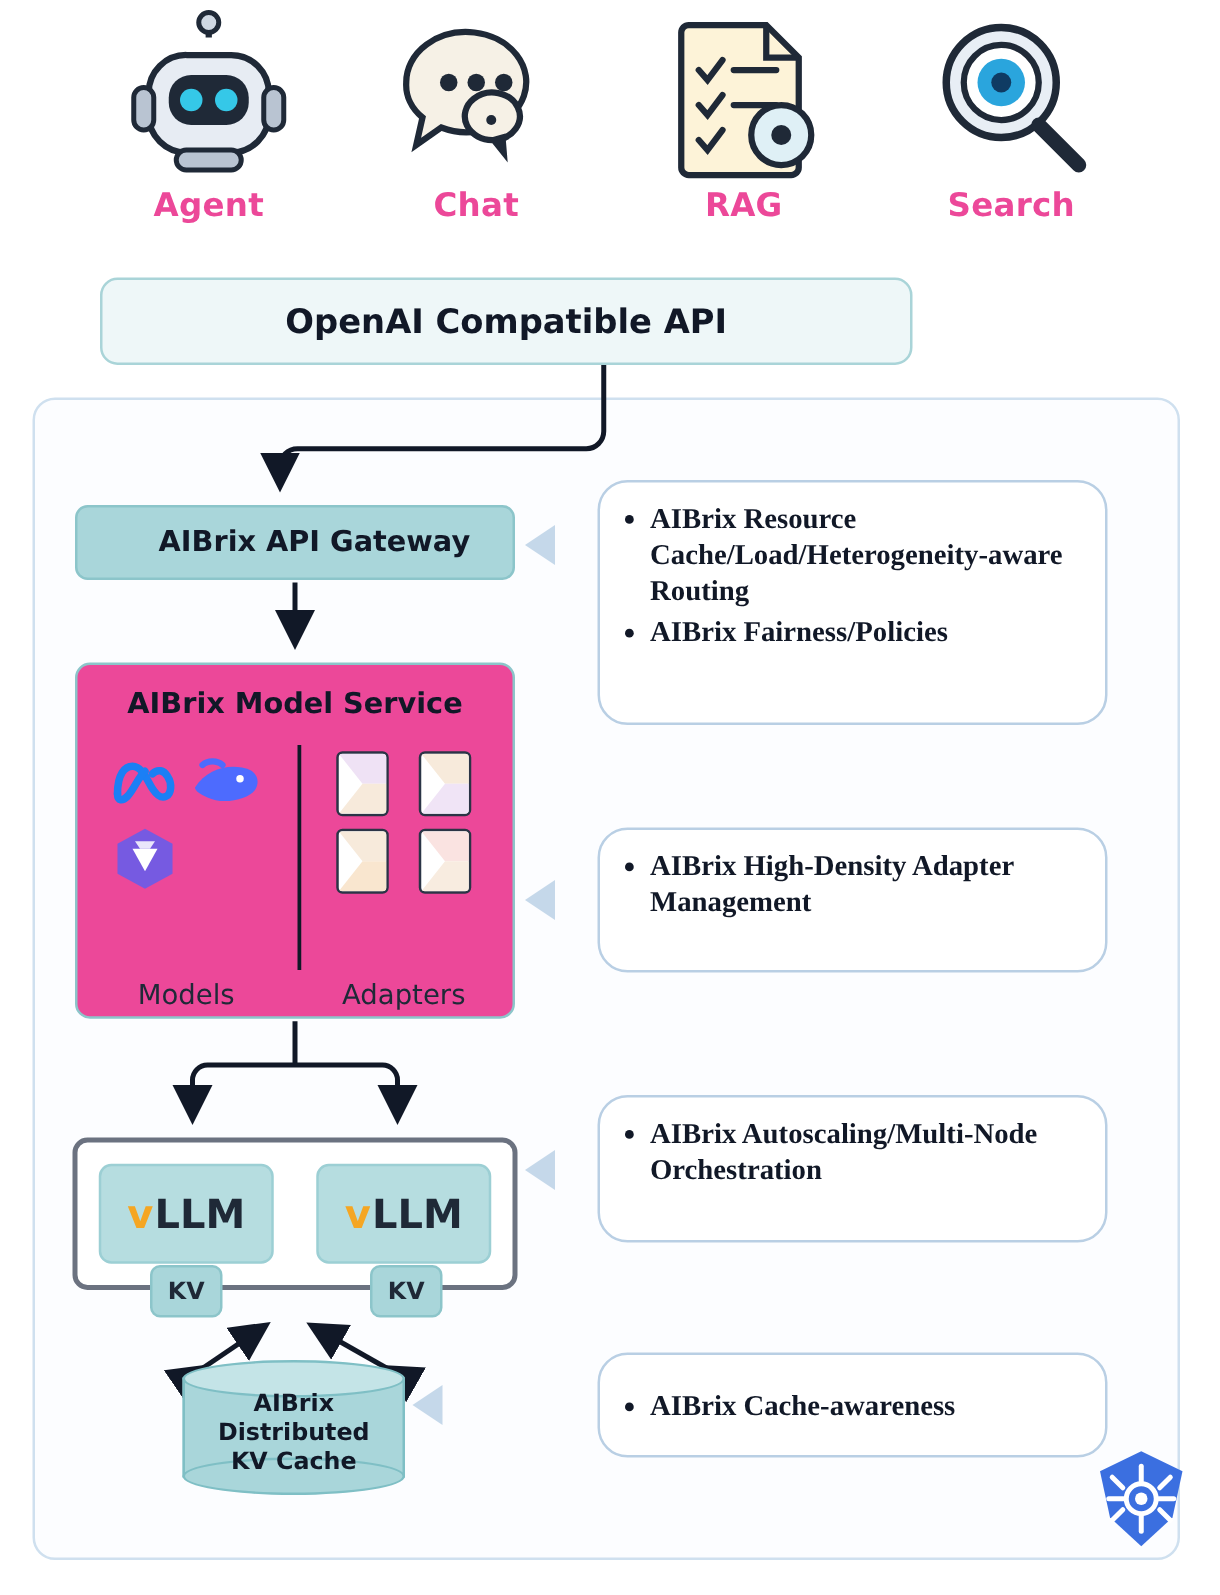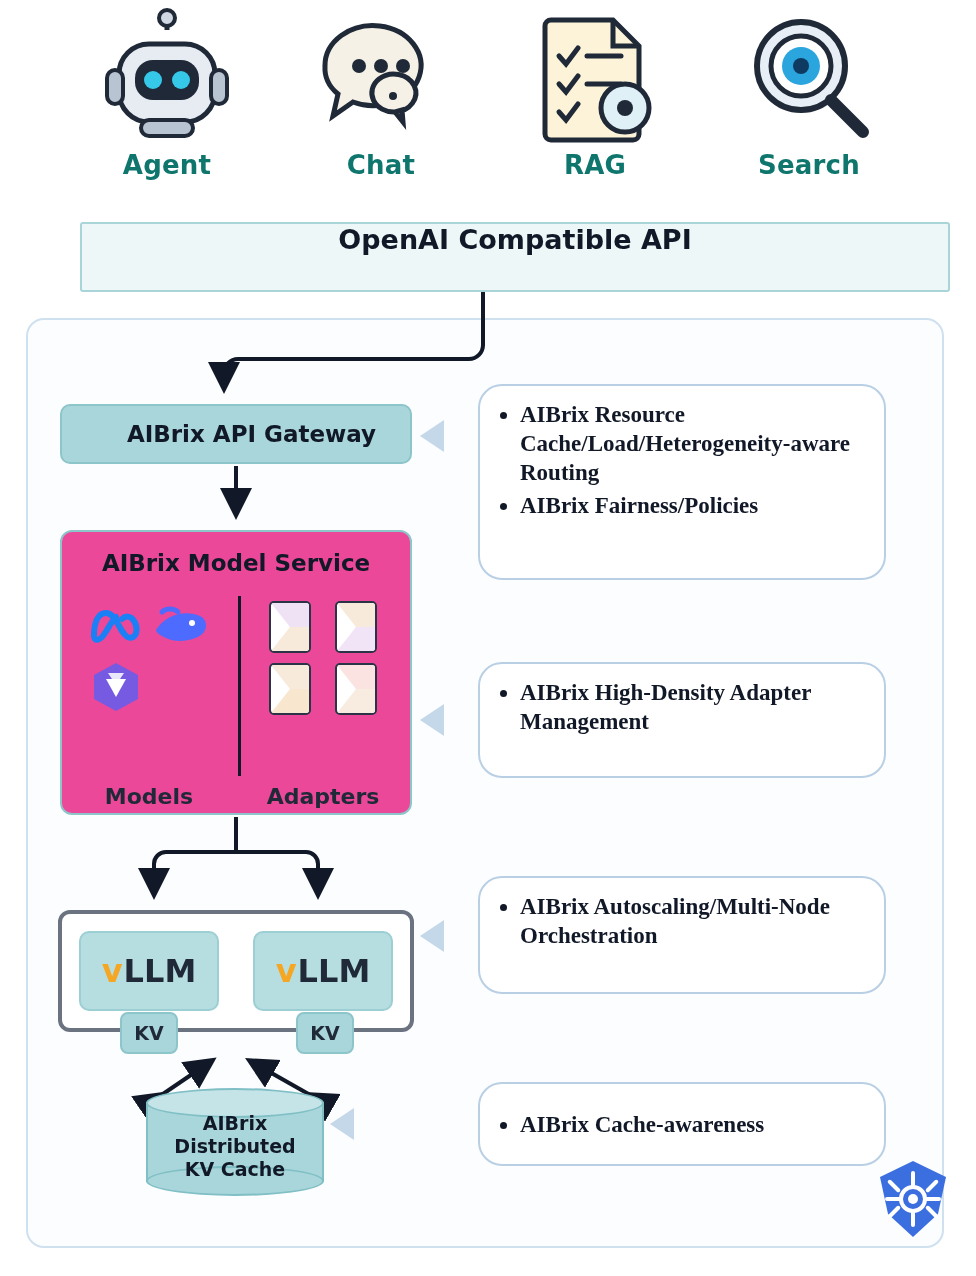--- a/index.html
+++ b/index.html
@@ -30,34 +30,34 @@
     flex-direction: column;
     align-items: center;
   }
   .client-art {
     width: 140px; height: 140px;
     display: flex; align-items: center; justify-content: center;
   }
   .client-label {
     font-size: 26px;
     font-weight: bold;
-    color: #0f766e;
+    color: #ec4899;
     margin-top: 2px;
     letter-spacing: .2px;
   }
 
   
   .api-bar {
     position: absolute;
     left: 80px; top: 222px;
-    width: 870px; height: 70px;
+    width: 650px; height: 70px;
     background: #eef7f8;
     border: 2.5px solid #a9d4d8;
-    border-radius: 3px;
-    display: flex; align-items: flex-start; justify-content: center;
+    border-radius: 14px;
+    display: flex; align-items: center; justify-content: center;
     font-size: 27px; font-weight: bold; color: #111827;
   }
 
   
   .platform-panel {
     position: absolute;
     left: 26px; top: 318px;
     width: 918px; height: 930px;
     border: 2.5px solid #cfe0ef;
     border-radius: 18px;
@@ -86,21 +86,20 @@
   }
   .ms-title {
     text-align: center;
     font-size: 23px; font-weight: bold; color: #111827;
     margin-top: 18px;
   }
   .ms-body {
     position: absolute; left: 0; top: 58px;
     width: 100%; height: 225px;
     display: flex;
-    font-weight: bold;
   }
   .ms-left, .ms-right {
     flex: 1;
     display: flex; flex-direction: column; align-items: center;
     justify-content: space-between;
     padding-bottom: 6px;
   }
   .ms-divider {
     position: absolute;
     left: 176px; top: 6px;

